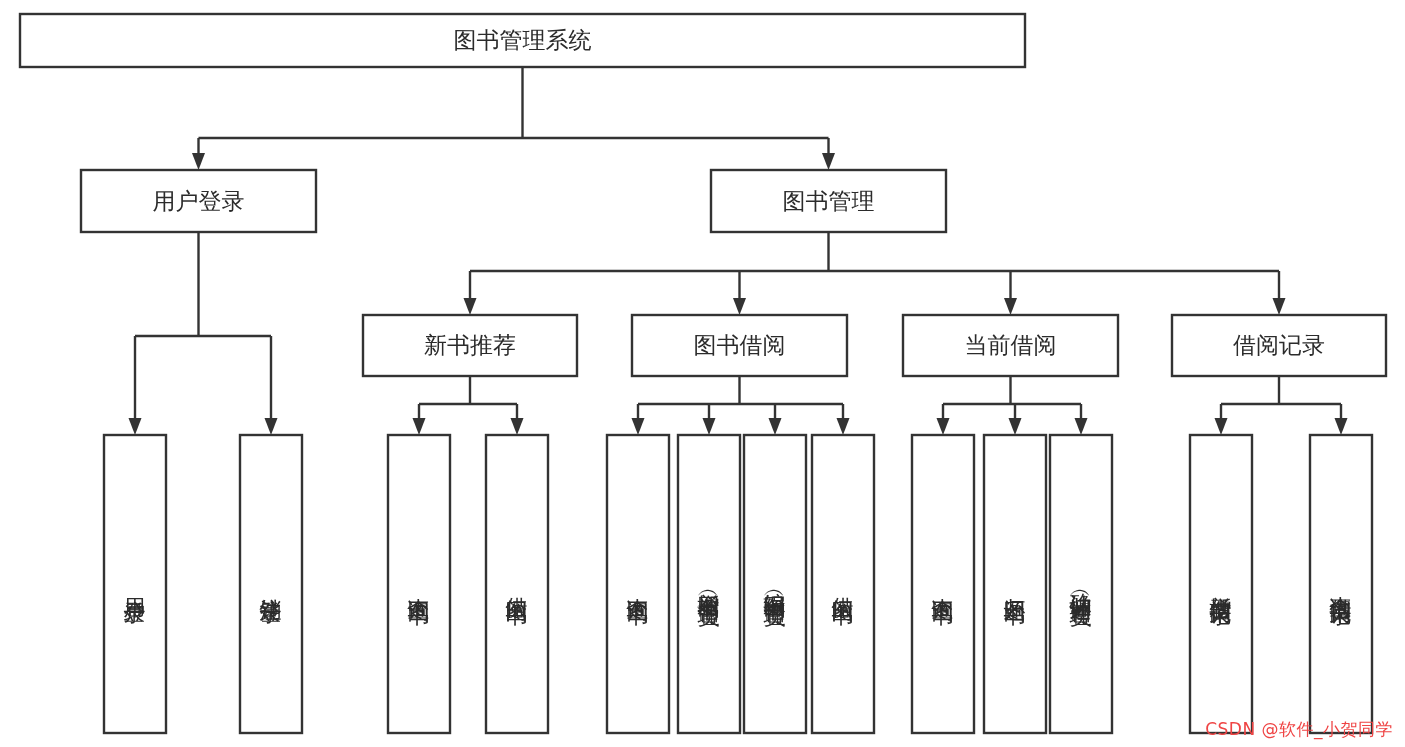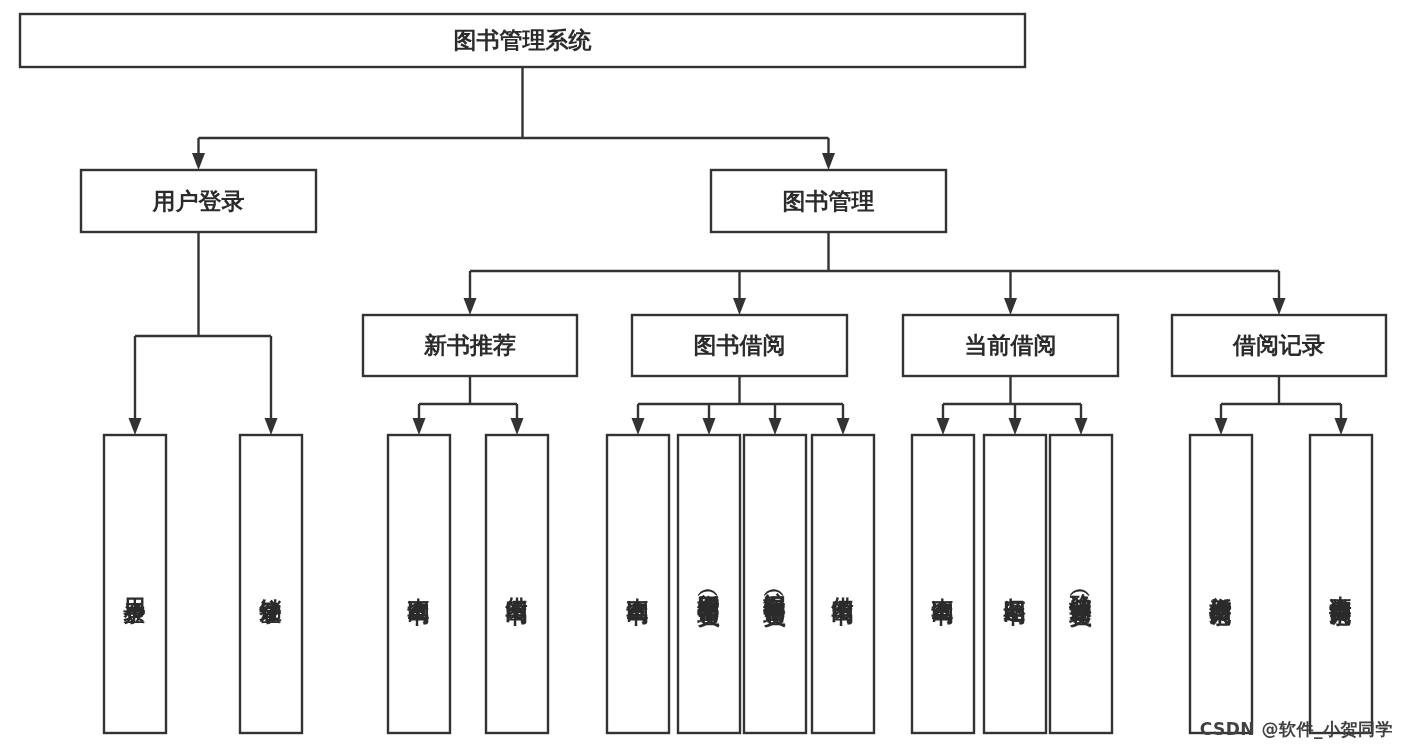--- a/index.html
+++ b/index.html
@@ -10,21 +10,20 @@
   body {
     width: 1405px;
     height: 747px;
     font-family: "DejaVu Sans", "Liberation Sans", sans-serif;
     overflow: hidden;
   }
   #diagram-root {
     position: relative;
     width: 1405px;
     height: 747px;
-    font-weight: bold;
   }
   svg#flow-svg {
     position: absolute;
     top: 0;
     left: 0;
     width: 1405px;
     height: 747px;
   }
   .node-box {
     fill: #ffffff;
@@ -63,21 +62,21 @@
     justify-content: center;
     pointer-events: none;
     text-align: center;
   }
   .watermark {
     position: absolute;
     right: 12px;
     bottom: 6px;
     font-family: "DejaVu Sans", "Liberation Sans", sans-serif;
     font-size: 17px;
-    color: #404040;
+    color: #ef4444;
     letter-spacing: 0.5px;
     white-space: nowrap;
   }
 </style>
 </head>
 <body>
 
 <div id="diagram-root">
   <svg id="flow-svg" viewBox="0 0 1405 747" xmlns="http://www.w3.org/2000/svg">
     <g id="connectors-layer">

